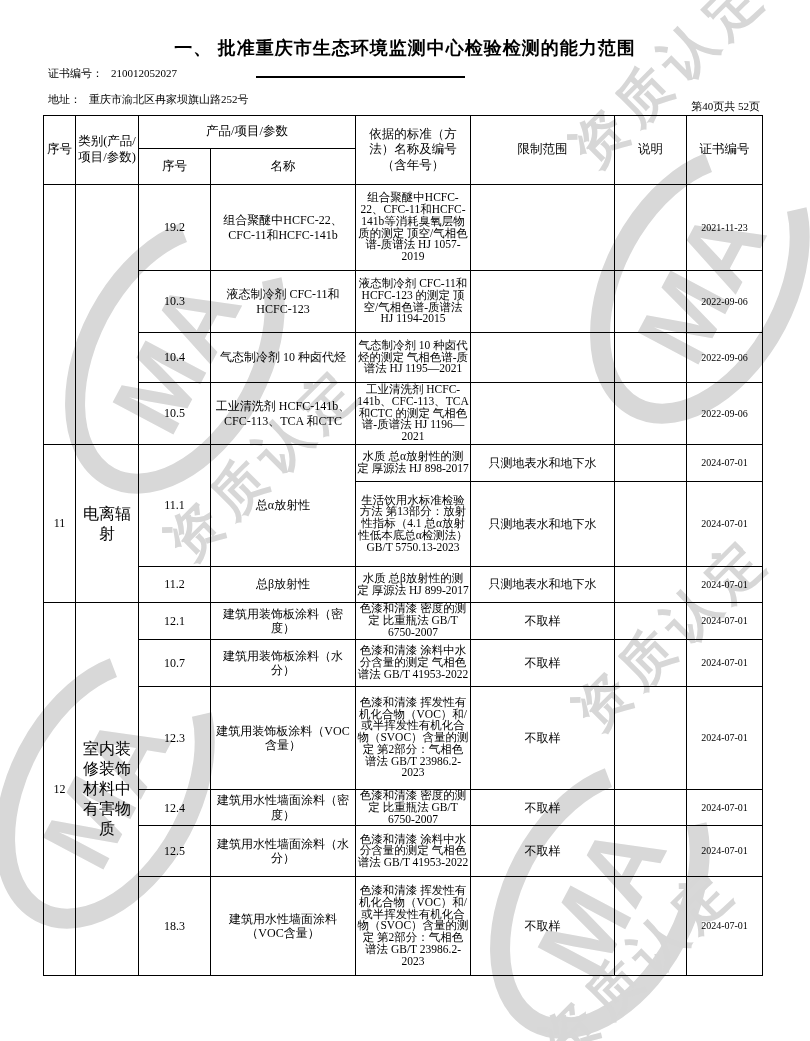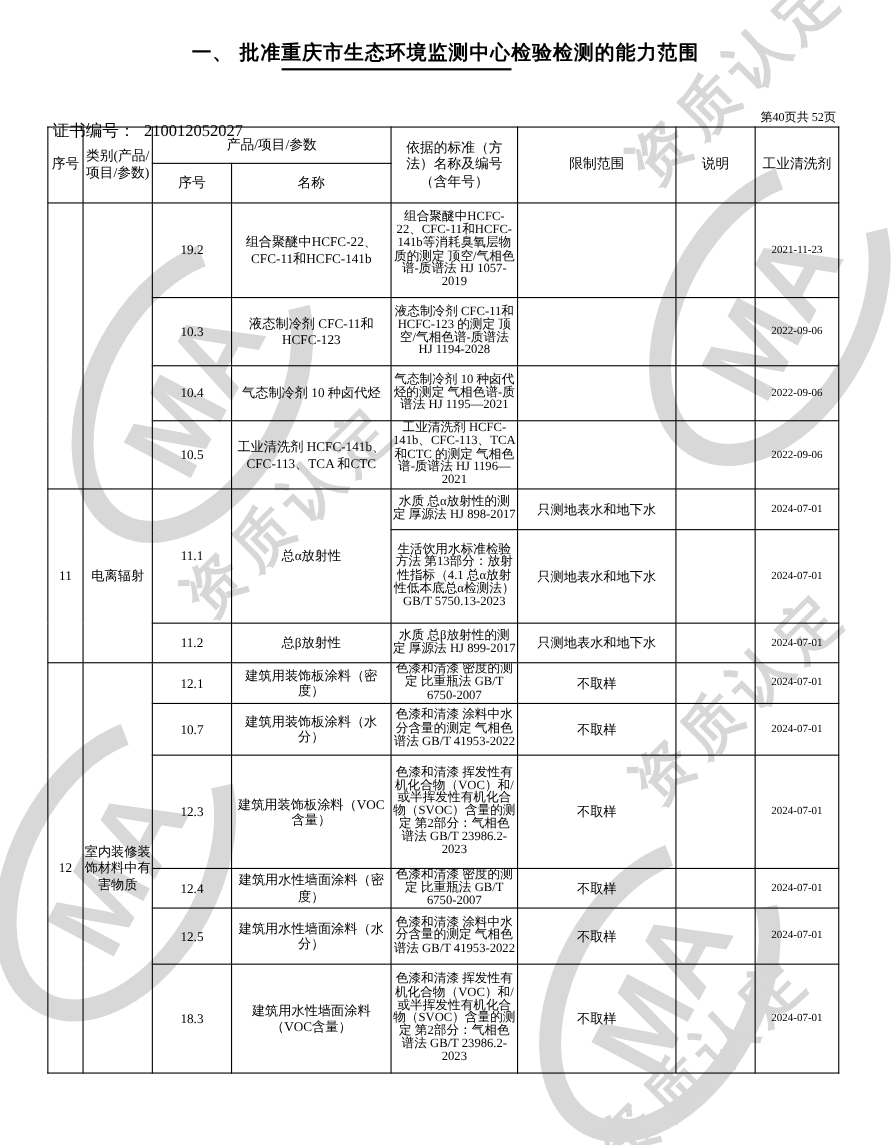--- a/index.html
+++ b/index.html
@@ -15,43 +15,43 @@
     font-weight:bold;font-size:54px;letter-spacing:8px;color:#d7d7d7;
     transform:rotate(-45deg);white-space:nowrap;
   }
   .wm-cma{transform:rotate(-62deg);}
   
   .content{position:absolute;inset:0;z-index:1;}
   .title{
     position:absolute;top:36px;left:0;width:100%;text-align:center;
     font-size:18px;font-weight:600;letter-spacing:1px;
   }
-  .title .u{border-bottom:2px solid #000;padding-bottom:4px;}
-  .meta{position:absolute;left:48px;font-size:15px;margin-top:44px;}
+  .title .u{border-bottom:2px solid #000;padding-bottom:18px;}
+  .meta{position:absolute;left:48px;font-size:11px;}
   .meta-cert{top:66px;}
   .meta-addr{top:92px;}
   .meta .lbl{margin-right:8px;}
   .page-ind{
     position:absolute;top:99px;left:43px;width:717px;text-align:right;
     font-size:11px;
   }
   
   table.cap{
     position:absolute;top:115px;left:43px;width:719px;
     border-collapse:collapse;table-layout:fixed;
   }
   .cap th,.cap td{
     border:1px solid #000;text-align:center;vertical-align:middle;
     padding:0 1px;font-weight:normal;overflow:hidden;
   }
   .cap th{font-size:12.5px;line-height:1.25;}
   .cap td{font-size:12px;line-height:1.2;}
   td.std{font-size:11.5px;line-height:11.8px;}
   td.date{font-size:10px;white-space:nowrap;}
-  td.cat{font-size:12px;line-height:1.25;}
+  td.cat{font-size:16px;line-height:1.25;}
   
   tr.hh1{height:33px;} tr.hh2{height:36px;}
   tr.r0{height:86px;} tr.r1{height:62px;} tr.r2{height:50px;}
   tr.r3{height:62px;} tr.r4{height:37px;} tr.r5{height:85px;font-family:Liberation Serif, serif;}
   tr.r6{height:36px;} tr.r7{height:37px;} tr.r8{height:47px;}
   tr.r9{height:103px;} tr.r10{height:36px;} tr.r11{height:51px;}
   tr.r12{height:99px;}
 </style>
 </head>
 <body>
@@ -81,20 +81,23 @@
 <div class="content">
 
   <div class="title">
     <span>一、 批准</span><span class="u">重庆市生态环境监测中心</span><span>检验检测的能力范围</span>
   </div>
 
   <div class="meta meta-cert">
     <span class="lbl">证书编号：</span><span>210012052027</span>
   </div>
 
+  <div class="meta meta-addr">
+    <span class="lbl">地址：</span><span>重庆市渝北区冉家坝旗山路252号</span>
+  </div>
 
   <div class="page-ind">第40页共 52页</div>
 
   <table class="cap">
     <colgroup>
       <col style="width:32px">
         <col style="width:63px">
         <col style="width:72px">
         <col style="width:145px">
       <col style="width:115px">
@@ -104,41 +107,41 @@
     </colgroup>
     <tbody>
 
       <tr class="hh1">
         <th rowspan="2">序号</th>
         <th rowspan="2">类别(产品/项目/参数)</th>
         <th colspan="2">产品/项目/参数</th>
         <th rowspan="2">依据的标准（方法）名称及编号（含年号）</th>
         <th rowspan="2">限制范围</th>
         <th rowspan="2">说明</th>
-        <th rowspan="2">工业清洗剂</th>
+        <th rowspan="2">证书编号</th>
       </tr>
       <tr class="hh2">
         <th>序号</th>
         <th>名称</th>
       </tr>
 
       <tr class="r0">
         <td rowspan="4"></td>
         <td rowspan="4" class="cat"></td>
         <td>19.2</td>
         <td>组合聚醚中HCFC-22、CFC-11和HCFC-141b</td>
         <td class="std">组合聚醚中HCFC-22、CFC-11和HCFC-141b等消耗臭氧层物质的测定 顶空/气相色谱-质谱法  HJ 1057-2019</td>
         <td></td>
         <td></td>
         <td class="date">2021-11-23</td>
       </tr>
       <tr class="r1">
         <td>10.3</td>
         <td>液态制冷剂 CFC-11和HCFC-123</td>
-        <td class="std">液态制冷剂 CFC-11和HCFC-123 的测定 顶空/气相色谱-质谱法  HJ 1194-2028</td>
+        <td class="std">液态制冷剂 CFC-11和HCFC-123 的测定 顶空/气相色谱-质谱法  HJ 1194-2015</td>
         <td></td>
         <td></td>
         <td class="date">2022-09-06</td>
       </tr>
       <tr class="r2">
         <td>10.4</td>
         <td>气态制冷剂 10 种卤代烃</td>
         <td class="std">气态制冷剂 10 种卤代烃的测定 气相色谱-质谱法 HJ 1195—2021</td>
         <td></td>
         <td></td>

